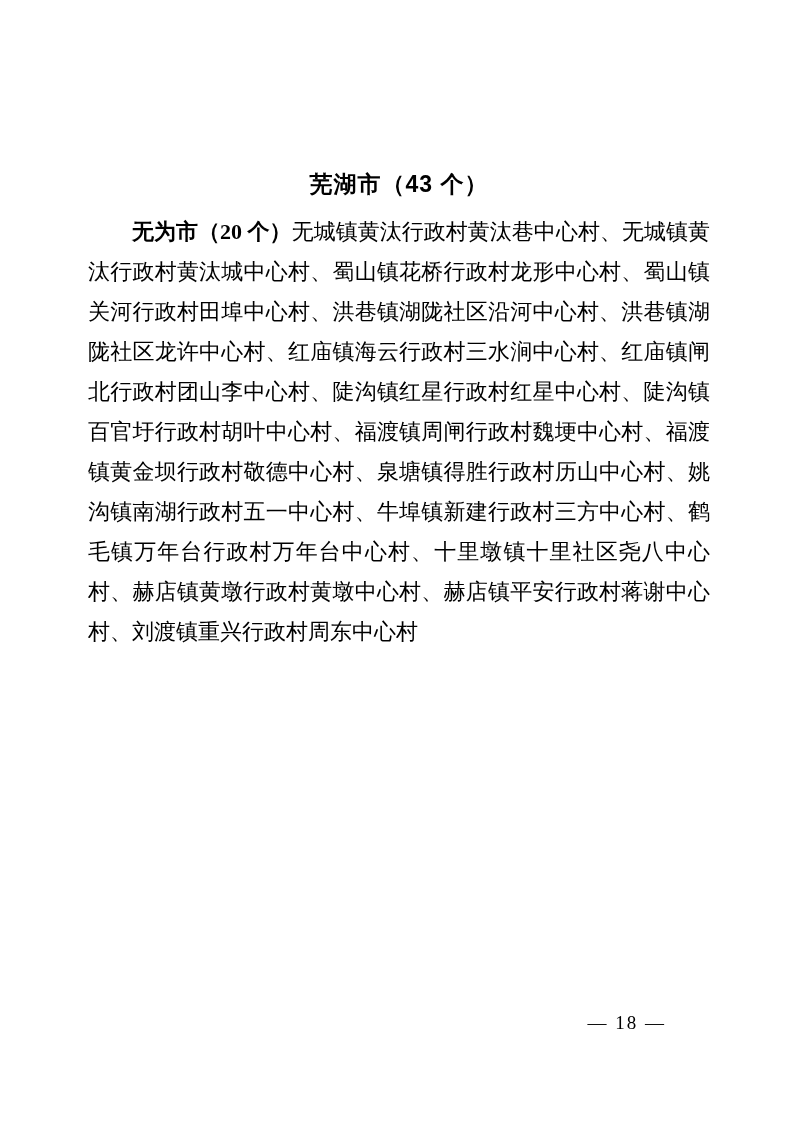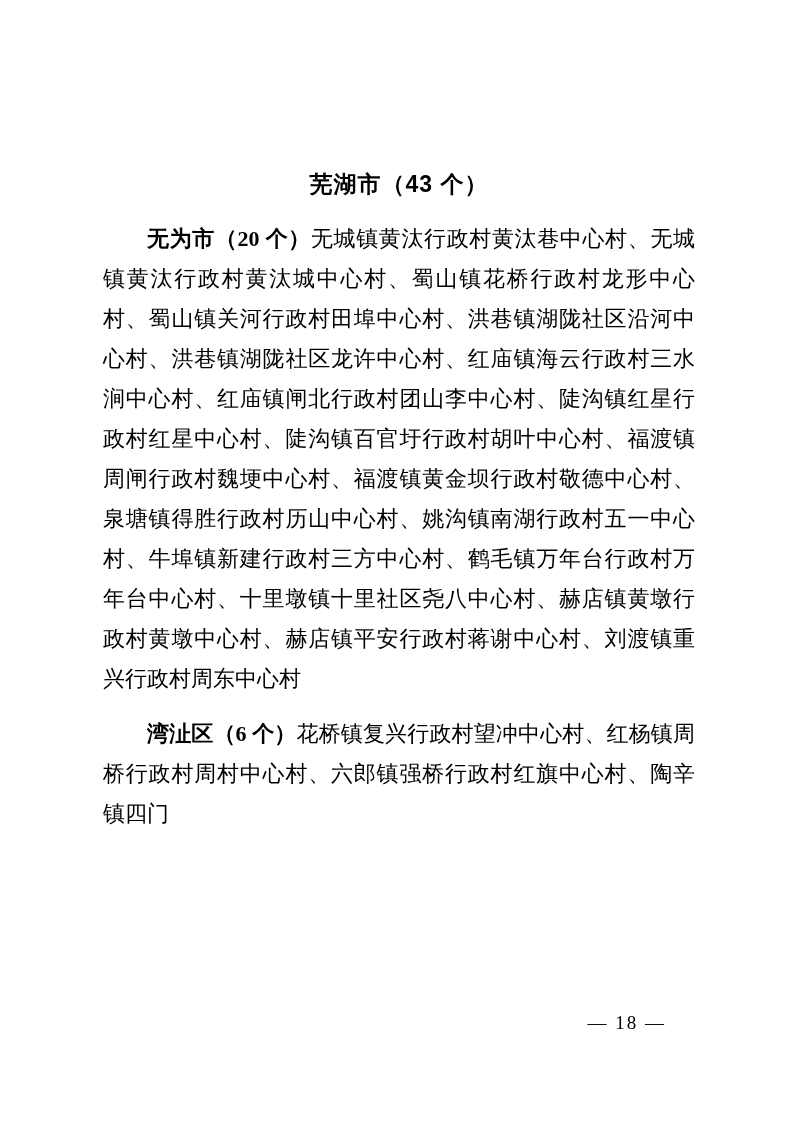--- a/index.html
+++ b/index.html
@@ -25,21 +25,21 @@
   .doc-title {
     margin: 0 0 8px 0;
     font-size: 23px;
     line-height: 40px;
     font-weight: bold;
     text-align: center;
     font-family: "Liberation Sans", "DejaVu Sans", sans-serif;
     letter-spacing: 1px;
   }
   .para {
-    margin: 15px;
+    margin: 0;
     font-size: 22px;
     line-height: 40px;
     text-align: justify;
     text-justify: inter-ideograph;
     text-indent: 2em;
     word-break: break-all;
     overflow-wrap: anywhere;
   }
   .para .lead {
     font-weight: bold;
@@ -57,17 +57,16 @@
 <body>
 
 <div class="page">
   <div class="content">
     <h1 class="doc-title">芜湖市（43 个）</h1>
     <div id="paragraphs">
   <p class="para"><span class="lead">无为市（20 个）</span><span class="ptext">无城镇黄汰行政村黄汰巷中心村、无城镇黄汰行政村黄汰城中心村、蜀山镇花桥行政村龙形中心村、蜀山镇关河行政村田埠中心村、洪巷镇湖陇社区沿河中心村、洪巷镇湖陇社区龙许中心村、红庙镇海云行政村三水涧中心村、红庙镇闸北行政村团山李中心村、陡沟镇红星行政村红星中心村、陡沟镇百官圩行政村胡叶中心村、福渡镇周闸行政村魏埂中心村、福渡镇黄金坝行政村敬德中心村、泉塘镇得胜行政村历山中心村、姚沟镇南湖行政村五一中心村、牛埠镇新建行政村三方中心村、鹤毛镇万年台行政村万年台中心村、十里墩镇十里社区尧八中心村、赫店镇黄墩行政村黄墩中心村、赫店镇平安行政村蒋谢中心村、刘渡镇重兴行政村周东中心村</span></p>
 
 
 
-  <p class="para"><span class="lead">湾沚区（6 个）</span><span class="ptext">花桥镇复兴行政村望冲中心村、红杨镇周桥行政村周村中心村、六郎镇强桥行政村红旗中心村、陶辛镇四门</span></p>
 </div>
   </div>
   <div class="page-number">— 18 —</div>
 </div>
 
 </body></html>

